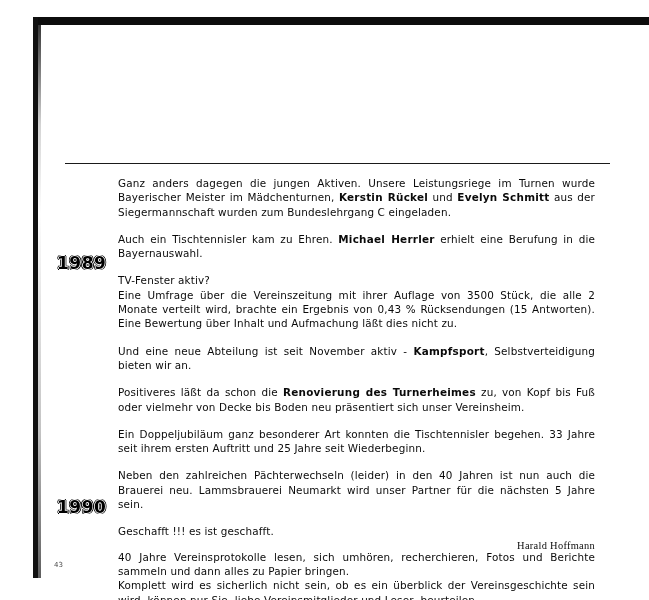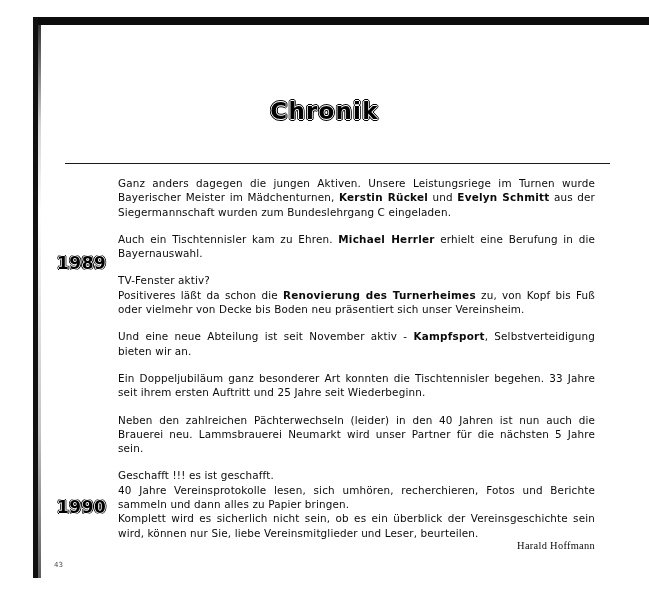--- a/index.html
+++ b/index.html
@@ -99,20 +99,21 @@
     font-family: "DejaVu Sans", sans-serif;
     font-size: 10.4px;
     line-height: 14.3px;
     color: #0a0a0a;
     text-align: justify;
     margin: 0 0 13px 0;
     letter-spacing: 0.15px;
   }
   .para.tight {
     margin-bottom: 0;
+    margin-top: 11px;
   }
   .para b {
     font-weight: 700;
     letter-spacing: 0.25px;
   }
   .nojust {
     text-align: left;
   }
 
   
@@ -164,33 +165,33 @@
 </style>
 </head>
 <body>
 
 <div id="page">
 
   <div class="scan-edge-top"></div>
   <div class="scan-edge-left"></div>
   <div class="scan-edge-left-soft"></div>
 
-  <div class="title">Chronik</div>
 
   <div class="rule"></div>
 
   <div class="year" id="year-1989">1989</div>
   <div class="year" id="year-1990">1990</div>
 
   <div class="content" id="content">
       <p class="para"><span>Ganz anders dagegen die jungen Aktiven. Unsere Leistungsriege im Turnen wurde Bayerischer Meister im Mädchenturnen, </span><b>Kerstin Rückel</b><span> und </span><b>Evelyn Schmitt</b><span> aus der Siegermannschaft wurden zum Bundeslehrgang C eingeladen.</span></p>
       <p class="para"><span>Auch ein Tischtennisler kam zu Ehren. </span><b>Michael Herrler</b><span> erhielt eine Berufung in die Bayernauswahl.</span></p>
       <p class="para tight nojust"><span>TV-Fenster aktiv?</span></p>
+      <p class="para"><span>Eine Umfrage über die Vereinszeitung mit ihrer Auflage von 3500 Stück, die alle 2 Monate verteilt wird, brachte ein Ergebnis von 0,43 % Rücksendungen (15 Antworten). Eine Bewertung über Inhalt und Aufmachung läßt dies nicht zu.</span></p>
+      <p class="para"><span>Und eine neue Abteilung ist seit November aktiv - </span><b>Kampfsport</b><span>, Selbstverteidigung bieten wir an.</span></p>
       <p class="para"><span>Positiveres läßt da schon die </span><b>Renovierung des Turnerheimes</b><span> zu, von Kopf bis Fuß oder vielmehr von Decke bis Boden neu präsentiert sich unser Vereinsheim.</span></p>
-      <p class="para"><span>Und eine neue Abteilung ist seit November aktiv - </span><b>Kampfsport</b><span>, Selbstverteidigung bieten wir an.</span></p>
       <p class="para"><span>Ein Doppeljubiläum ganz besonderer Art konnten die Tischtennisler begehen. 33 Jahre seit ihrem ersten Auftritt und 25 Jahre seit Wiederbeginn.</span></p>
       <p class="para"><span>Neben den zahlreichen Pächterwechseln (leider) in den 40 Jahren ist nun auch die Brauerei neu. Lammsbrauerei Neumarkt wird unser Partner für die nächsten 5 Jahre sein.</span></p>
       <p class="para tight nojust"><span>Geschafft !!! es ist geschafft.</span></p>
       <p class="para tight"><span>40 Jahre Vereinsprotokolle lesen, sich umhören, recherchieren, Fotos und Berichte sammeln und dann alles zu Papier bringen.</span></p>
       <p class="para"><span>Komplett wird es sicherlich nicht sein, ob es ein überblick der Vereinsgeschichte sein wird, können nur Sie, liebe Vereinsmitglieder und Leser, beurteilen.</span></p>
     </div>
 
   <div class="signature">Harald Hoffmann</div>
 
   <div class="page-number">43</div>

